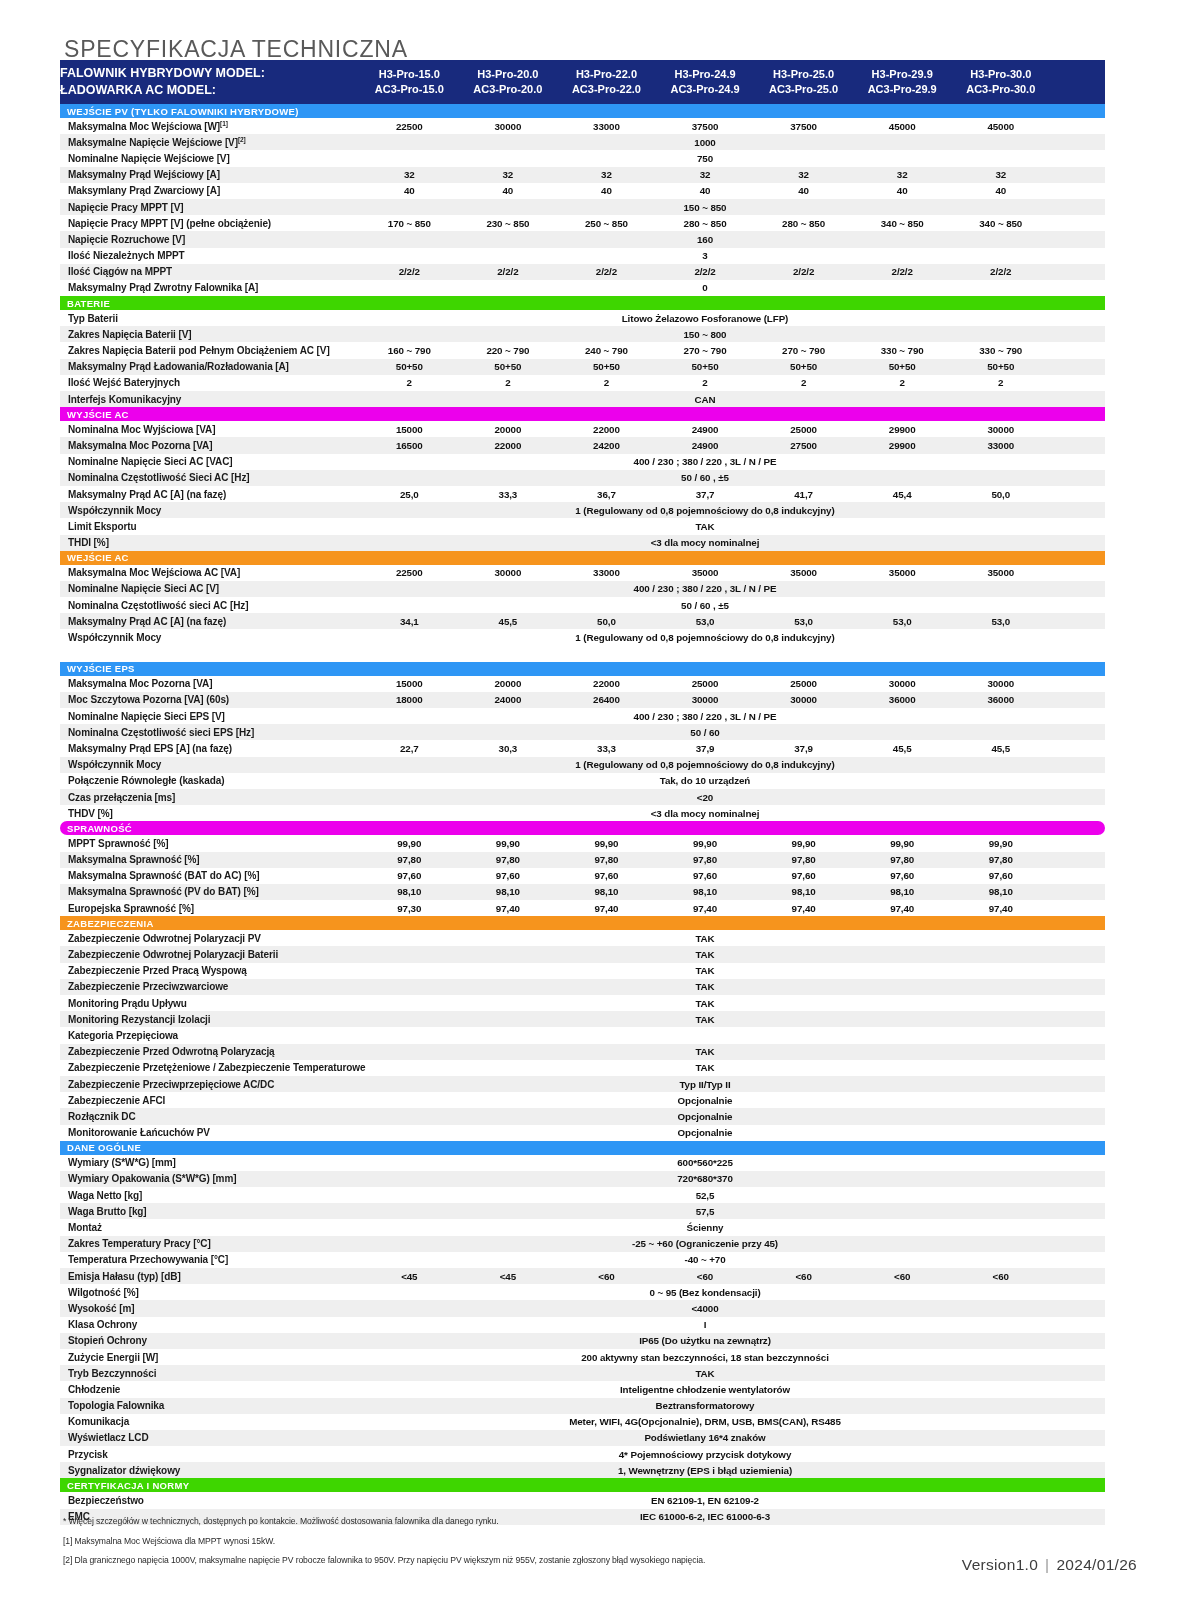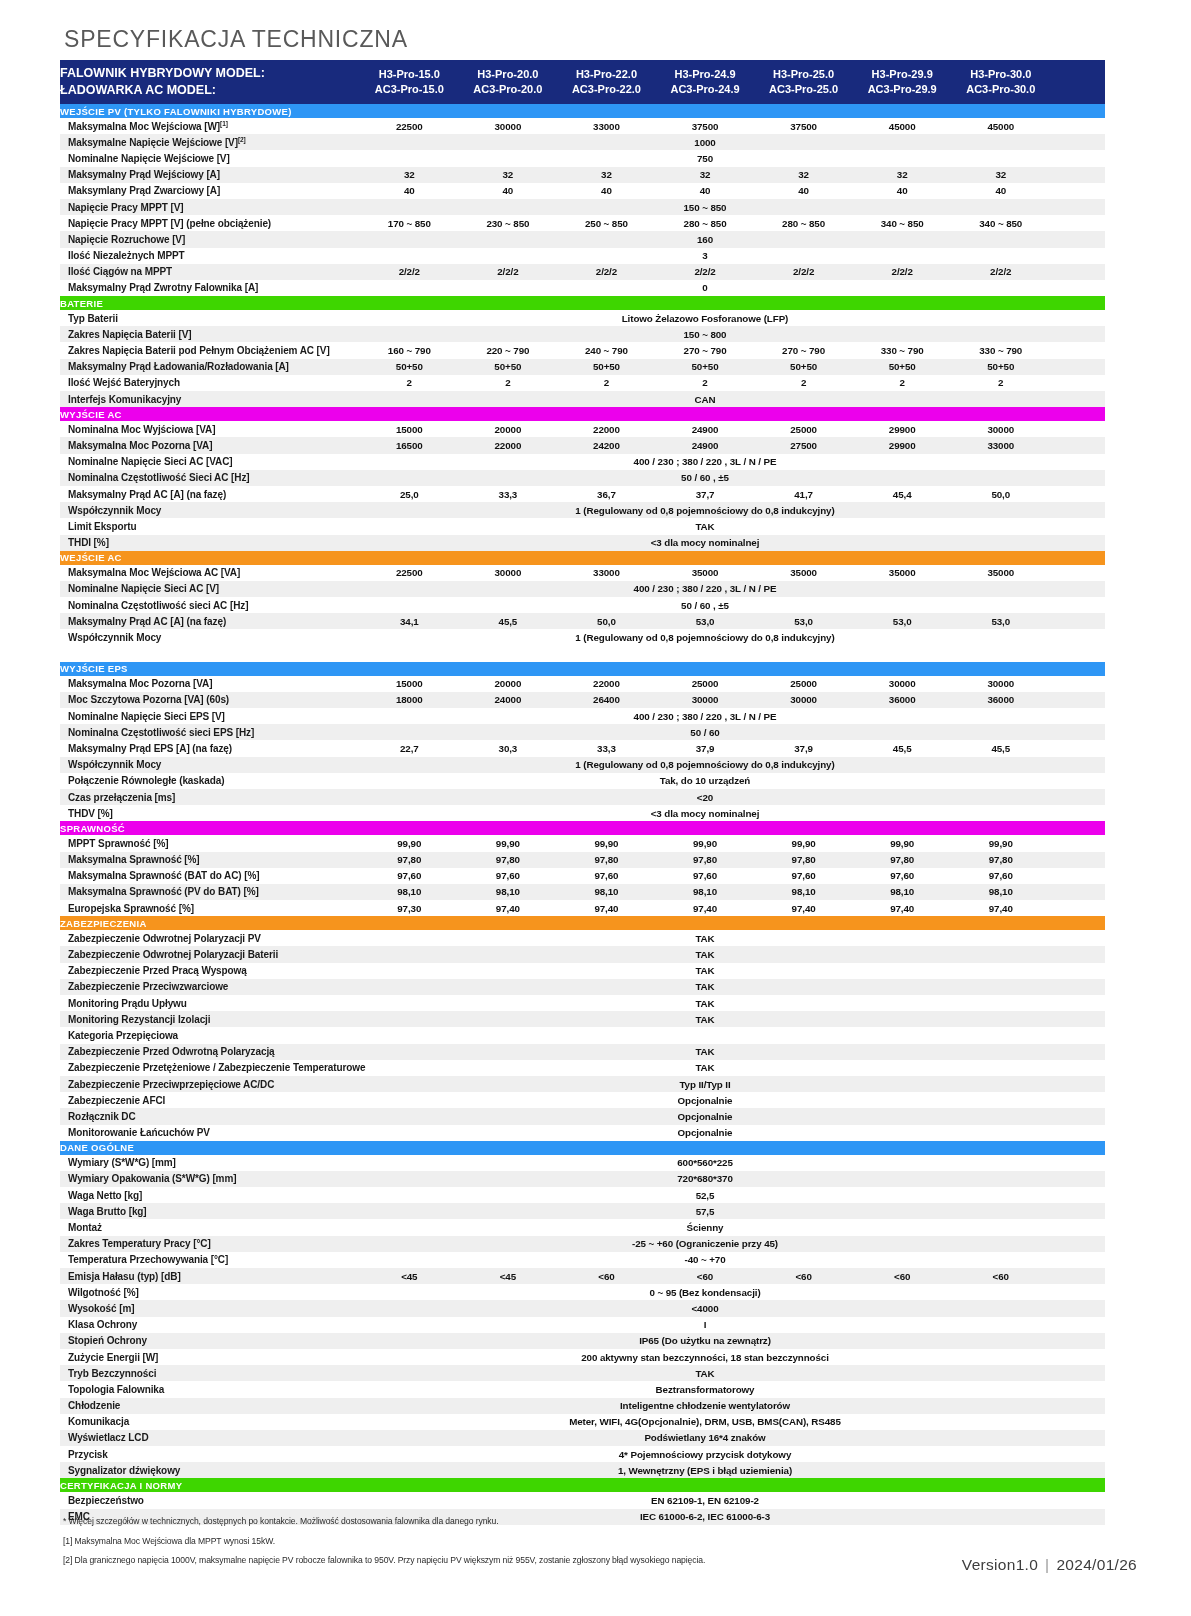--- a/index.html
+++ b/index.html
@@ -4,37 +4,37 @@
 <style>
   * { box-sizing: border-box; }
   html,body { margin:0; padding:0; }
   body {
     width:1191px; height:1616px; position:relative; overflow:hidden;
     background:#ffffff;
     font-family:"Liberation Sans", sans-serif;
     -webkit-font-smoothing:antialiased;
   }
   .page-title {
-    position:absolute; left:64px; top:26px;
+    position:absolute; left:64px; top:36px;
     font-size:23px; font-weight:400; color:#595959; letter-spacing:0.8px;
   }
   .spec-table { position:absolute; left:60px; top:60px; width:1045px; }
 
   .thead {
     background:#182a7d; color:#ffffff; display:flex; align-items:center;
     padding:5px 0 6px 0; min-height:42px;
   }
   .th-label { width:300px; font-weight:700; font-size:12.5px; line-height:1.32; }
   .th-cols { flex:1; display:flex; padding-right:55px; }
   .th-col { flex:1; text-align:center; font-weight:700; font-size:11px; line-height:1.32; white-space:nowrap; }
 
   .section-bar {
     height:14px; display:flex; align-items:center;
     color:#ffffff; font-weight:700; font-size:9.5px; letter-spacing:0.3px;
-    text-transform:uppercase;text-align:center;
+    padding-left:7px; text-transform:uppercase;text-align:center;
   }
   .rows .row { display:flex; align-items:center; height:16.2px; }
   .rows .row:nth-child(even) { background:#efefef; }
   .row-label {
     width:300px; padding-left:8px; font-size:10px; font-weight:700; color:#1a1a1a;
     white-space:nowrap; letter-spacing:-0.1px;
   }
   .row-label sup { font-size:6.5px; font-weight:700; color:#1a1a1a; }
   .cells { flex:1; display:flex; padding-right:55px; }
   .cell {
@@ -432,21 +432,21 @@
             <div class="cell">&lt;20</div>
           </div>
         </div>
         <div class="row">
           <div class="row-label">THDV [%]</div>
           <div class="cells">
             <div class="cell">&lt;3 dla mocy nominalnej</div>
           </div>
         </div>
       </div>
-      <div class="section-bar" style="background: rgb(236, 0, 236);">SPRAWNOŚĆ</div>
+      <div class="section-bar" style="background: rgb(236, 0, 236); border-radius: 7px;">SPRAWNOŚĆ</div>
       <div class="rows">
         <div class="row">
           <div class="row-label">MPPT Sprawność [%]</div>
           <div class="cells">
             <div class="cell">99,90</div>
             <div class="cell">99,90</div>
             <div class="cell">99,90</div>
             <div class="cell">99,90</div>
             <div class="cell">99,90</div>
             <div class="cell">99,90</div>
@@ -666,29 +666,29 @@
             <div class="cell">200 aktywny stan bezczynności, 18 stan bezczynności</div>
           </div>
         </div>
         <div class="row">
           <div class="row-label">Tryb Bezczynności</div>
           <div class="cells">
             <div class="cell">TAK</div>
           </div>
         </div>
         <div class="row">
+          <div class="row-label">Chłodzenie</div>
+          <div class="cells">
+            <div class="cell">Inteligentne chłodzenie wentylatorów</div>
+          </div>
+        </div>
+        <div class="row">
           <div class="row-label">Topologia Falownika</div>
           <div class="cells">
             <div class="cell">Beztransformatorowy</div>
-          </div>
-        </div>
-        <div class="row">
-          <div class="row-label">Chłodzenie</div>
-          <div class="cells">
-            <div class="cell">Inteligentne chłodzenie wentylatorów</div>
           </div>
         </div>
         <div class="row">
           <div class="row-label">Komunikacja</div>
           <div class="cells">
             <div class="cell">Meter, WIFI, 4G(Opcjonalnie), DRM, USB, BMS(CAN), RS485</div>
           </div>
         </div>
         <div class="row">
           <div class="row-label">Wyświetlacz LCD</div>

